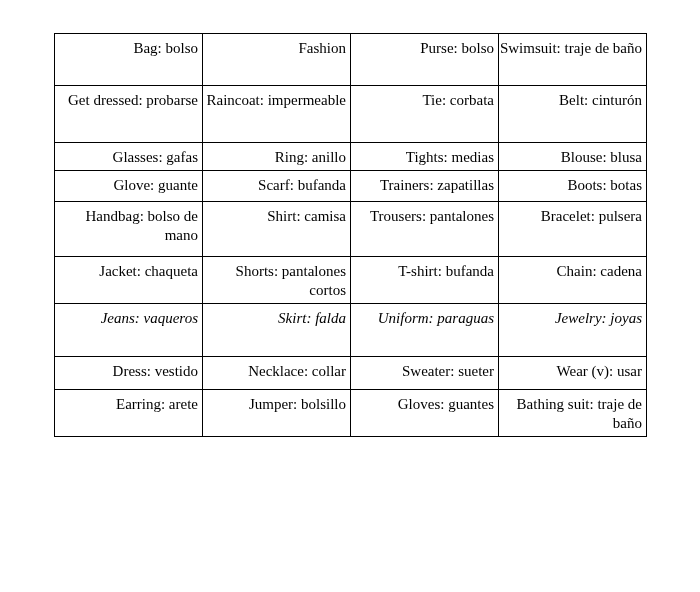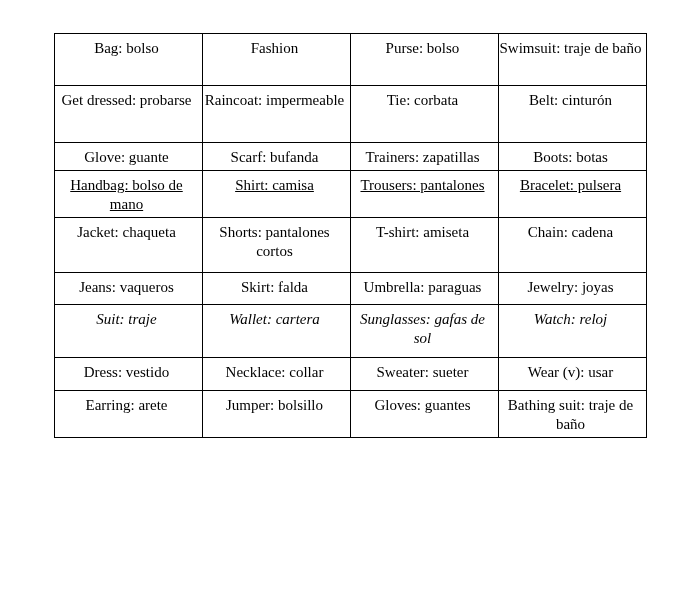--- a/index.html
+++ b/index.html
@@ -23,33 +23,33 @@
     border-collapse: collapse;
     position: absolute;
     left: 54px;
     top: 33px;
     table-layout: fixed;
     width: 592px;
   }
   table.vocab td {
     width: 148px;
     border: 1px solid #000000;
-    text-align: center;
+    text-align: right;
     vertical-align: top;
     font-size: 15px;
     line-height: 19px;
     padding: 5px 4px 3px 0;
     box-sizing: border-box;
     word-wrap: break-word;
   }
   
   table.vocab tr:nth-child(1)  { height: 52px; }
   table.vocab tr:nth-child(2)  { height: 57px; }
   table.vocab tr:nth-child(3)  { height: 27px; }
-  table.vocab tr:nth-child(4)  { height: 31px; text-decoration: underline; }
+  table.vocab tr:nth-child(4)  { height: 31px; }
   table.vocab tr:nth-child(5)  { height: 55px; margin-left: 24px; }
   table.vocab tr:nth-child(6)  { height: 32px; }
   table.vocab tr:nth-child(7)  { height: 53px; font-style: italic; }
   table.vocab tr:nth-child(8)  { height: 33px; }
   table.vocab tr:nth-child(9)  { height: 32px; }
   table.vocab tr:nth-child(10) { height: 55px; }
   table.vocab tr:nth-child(11) { height: 29px; }
   table.vocab tr:nth-child(12) { height: 53px; font-weight: bold; }
 </style>
 </head>
@@ -64,48 +64,48 @@
           <td>Purse: bolso</td>
           <td>Swimsuit: traje de baño</td>
         </tr>
         <tr>
           <td>Get dressed: probarse</td>
           <td>Raincoat: impermeable</td>
           <td>Tie: corbata</td>
           <td>Belt: cinturón</td>
         </tr>
         <tr>
+          <td>Glasses: gafas</td>
+          <td>Ring: anillo</td>
+          <td>Tights: medias</td>
+          <td>Blouse: blusa</td>
+        </tr>
+        <tr>
           <td>Glove: guante</td>
           <td>Scarf: bufanda</td>
           <td>Trainers: zapatillas</td>
           <td>Boots: botas</td>
         </tr>
         <tr>
           <td>Handbag: bolso de mano</td>
           <td>Shirt: camisa</td>
           <td>Trousers: pantalones</td>
           <td>Bracelet: pulsera</td>
         </tr>
         <tr>
           <td>Jacket: chaqueta</td>
           <td>Shorts: pantalones cortos</td>
-          <td>T-shirt: amiseta</td>
+          <td>T-shirt: bufanda</td>
           <td>Chain: cadena</td>
         </tr>
         <tr>
           <td>Jeans: vaqueros</td>
           <td>Skirt: falda</td>
-          <td>Umbrella: paraguas</td>
+          <td>Uniform: paraguas</td>
           <td>Jewelry: joyas</td>
-        </tr>
-        <tr>
-          <td>Suit: traje</td>
-          <td>Wallet: cartera</td>
-          <td>Sunglasses: gafas de sol</td>
-          <td>Watch: reloj</td>
         </tr>
         <tr>
           <td>Dress: vestido</td>
           <td>Necklace: collar</td>
           <td>Sweater: sueter</td>
           <td>Wear (v): usar</td>
         </tr>
         <tr>
           <td>Earring: arete</td>
           <td>Jumper: bolsillo</td>

